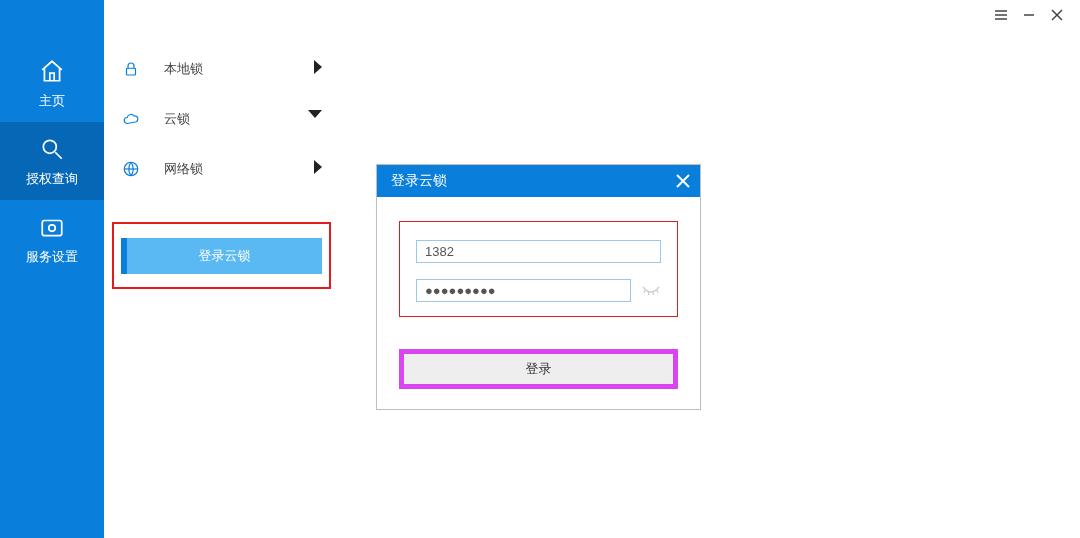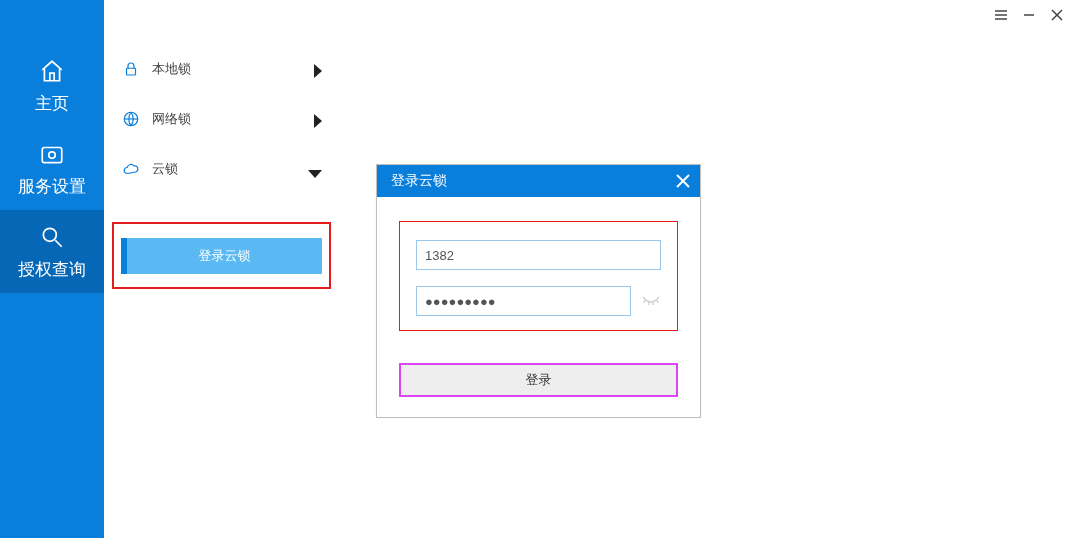--- a/index.html
+++ b/index.html
@@ -54,34 +54,35 @@
     .sidebar-item.active {
       background: #0667b7;
     }
     .sidebar-item .sb-icon {
       width: 26px; height: 26px;
       margin-bottom: 8px;
       display: block;
     }
     .sidebar-item .sb-icon svg { width: 100%; height: 100%; display: block; }
     .sidebar-item .sb-icon svg * { stroke: #fff; fill: none; stroke-width: 1.6; }
-    .sidebar-item .sb-label { font-size: 17px; font-family: Liberation Serif, serif; }
+    .sidebar-item .sb-label { font-size: 13px; font-family: Liberation Serif, serif; }
 
     
     .listcol {
       position: absolute;
       left: 104px; top: 44px;
       width: 230px;
     }
     .list-item {
       display: flex;
-      align-items: flex-end;
+      align-items: flex-start;
       padding: 16px 12px 16px 18px;
       color: #444;
       cursor: pointer;
+      gap: 12px;
     }
     .list-item .li-icon {
       width: 18px; height: 18px;
       margin-right: 12px;
       display: inline-block;
       color: #0a7edb;
     }
     .list-item .li-icon svg { width: 100%; height: 100%; display: block; }
     .list-item .li-icon svg * { stroke: #0a7edb; fill: none; stroke-width: 1.6; }
     .list-item .li-label { flex: 1; }
@@ -149,38 +150,38 @@
       align-items: center;
       margin-bottom: 16px;
     }
     .field-row:last-child { margin-bottom: 0; }
     .text-input {
       flex: 1;
       border: 1px solid #9bc7ea;
       padding: 6px 8px;
       font-size: 13px;
       color: #555;
-      height: 30px;
+      height: 23px;
     }
     .eye-toggle {
       margin-left: 10px;
       display: inline-flex;
       cursor: pointer;
     }
     .eye-toggle svg { width: 20px; height: 12px; }
     .eye-toggle svg * { stroke: #cfcfcf; fill: none; stroke-width: 1.3; }
 
     .dialog-buttons {
       margin-top: 32px;
       display: flex;
       flex-direction: column;
       gap: 8px;
     }
     .dlg-btn {
-      border: 2px solid #d946ef;
+      border: 5px solid #d946ef;
       background: #eee;
       text-align: center;
       padding: 6px 12px;
       cursor: pointer;
       font-size: 13px;
       color: #333;
     }
   </style>
 </head>
 <body>
@@ -210,37 +211,37 @@
   <div class="sidebar-item">
     <span class="sb-icon">
       <svg viewBox="0 0 24 24">
           <path d="M3 11 L12 3 L21 11"></path>
           <path d="M5 10 V21 H19 V10"></path>
           <path d="M10 21 V14 H14 V21"></path>
         </svg>
     </span>
     <span class="sb-label">主页</span>
   </div>
+  <div class="sidebar-item active">
+    <span class="sb-icon">
+      <svg viewBox="0 0 24 24">
+          <circle cx="10" cy="10" r="6"></circle>
+          <line x1="15" y1="15" x2="21" y2="21"></line>
+        </svg>
+    </span>
+    <span class="sb-label">授权查询</span>
+  </div>
   <div class="sidebar-item">
     <span class="sb-icon">
       <svg viewBox="0 0 24 24">
           <rect x="3" y="6" width="18" height="14" rx="2"></rect>
           <circle cx="12" cy="13" r="3"></circle>
         </svg>
     </span>
     <span class="sb-label">服务设置</span>
-  </div>
-  <div class="sidebar-item active">
-    <span class="sb-icon">
-      <svg viewBox="0 0 24 24">
-          <circle cx="10" cy="10" r="6"></circle>
-          <line x1="15" y1="15" x2="21" y2="21"></line>
-        </svg>
-    </span>
-    <span class="sb-label">授权查询</span>
   </div>
 </div>
 
 <div class="listcol">
   <div class="list-item">
     <span class="li-icon">
       <svg viewBox="0 0 24 24">
           <rect x="6" y="11" width="12" height="9" rx="1"></rect>
           <path d="M8 11 V8 a4 4 0 0 1 8 0 V11"></path>
         </svg>
@@ -248,43 +249,43 @@
     <span class="li-label">本地锁</span>
     <span class="li-arrow">
       <svg viewBox="0 0 8 14">
           <polygon points="0,0 8,7 0,14"></polygon>
         </svg>
     </span>
   </div>
   <div class="list-item">
     <span class="li-icon">
       <svg viewBox="0 0 24 24">
+          <path d="M7 18 a4 4 0 0 1 0-8 a5 5 0 0 1 9-2 a4 4 0 0 1 2 8 Z"></path>
+        </svg>
+    </span>
+    <span class="li-label">云锁</span>
+    <span class="li-arrow down">
+      <svg viewBox="0 0 14 8">
+          <polygon points="0,0 14,0 7,8"></polygon>
+        </svg>
+    </span>
+  </div>
+  <div class="list-item">
+    <span class="li-icon">
+      <svg viewBox="0 0 24 24">
           <circle cx="12" cy="12" r="9"></circle>
           <path d="M3 12 H21"></path>
           <path d="M12 3 C8 8 8 16 12 21"></path>
           <path d="M12 3 C16 8 16 16 12 21"></path>
         </svg>
     </span>
     <span class="li-label">网络锁</span>
     <span class="li-arrow">
       <svg viewBox="0 0 8 14">
           <polygon points="0,0 8,7 0,14"></polygon>
-        </svg>
-    </span>
-  </div>
-  <div class="list-item">
-    <span class="li-icon">
-      <svg viewBox="0 0 24 24">
-          <path d="M7 18 a4 4 0 0 1 0-8 a5 5 0 0 1 9-2 a4 4 0 0 1 2 8 Z"></path>
-        </svg>
-    </span>
-    <span class="li-label">云锁</span>
-    <span class="li-arrow down">
-      <svg viewBox="0 0 14 8">
-          <polygon points="0,0 14,0 7,8"></polygon>
         </svg>
     </span>
   </div>
 </div>
 
 <div class="login-highlight">
   <div class="login-button">登录云锁</div>
 </div>
 
 <div class="dialog">

